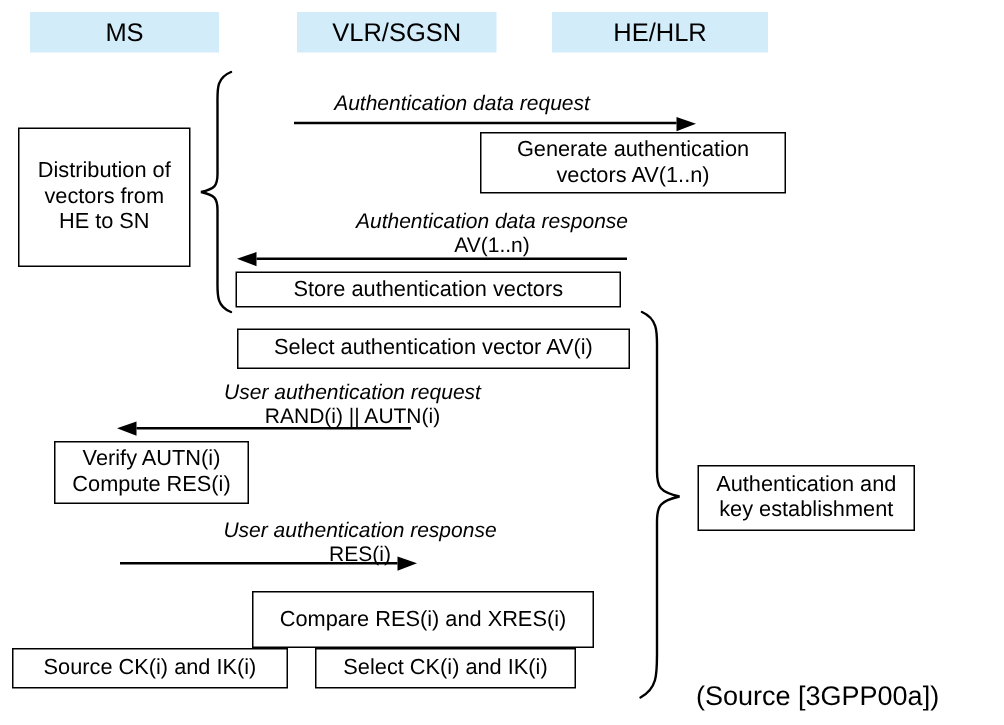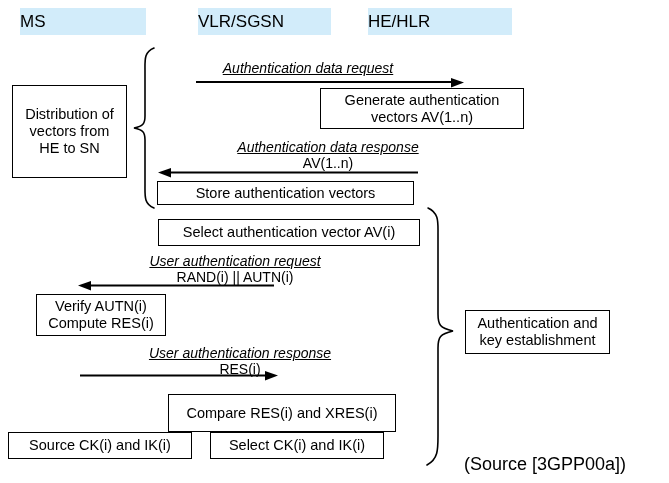--- a/index.html
+++ b/index.html
@@ -12,20 +12,21 @@
     width: 669px;
     height: 483px;
     background: #ffffff;
     font-family: "Liberation Sans", sans-serif;
     color: #000000;
     overflow: hidden;
   }
   .lane-header {
     position: absolute;
     background: #d2ecfa;
+    text-align: center;
     font-size: 17px;
     line-height: 27px;
     height: 27px;
     color: #000;
     white-space: nowrap;
   }
   .box {
     position: absolute;
     border: 1.5px solid #000;
     background: #ffffff;
@@ -44,21 +45,20 @@
   .msg {
     position: absolute;
     font-size: 14px;
     line-height: 16px;
     white-space: nowrap;
     text-align: center;
   }
   .msg .ital {
     display: block;
     font-style: italic;
-    text-decoration: underline;
   }
   .msg .plain {
     display: block;
     font-style: normal;
   }
   .arrow-svg {
     position: absolute;
     overflow: visible;
   }
   .brace-svg {

